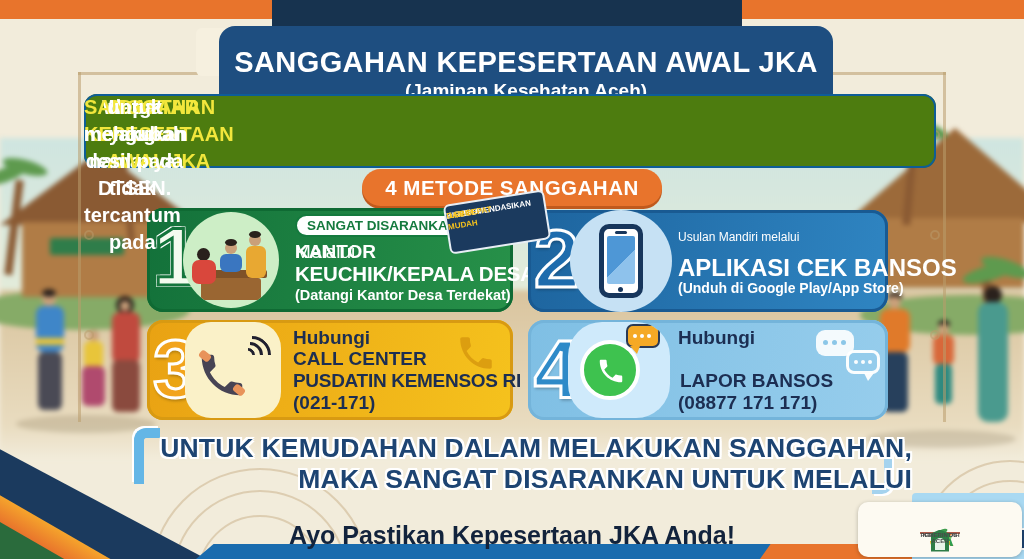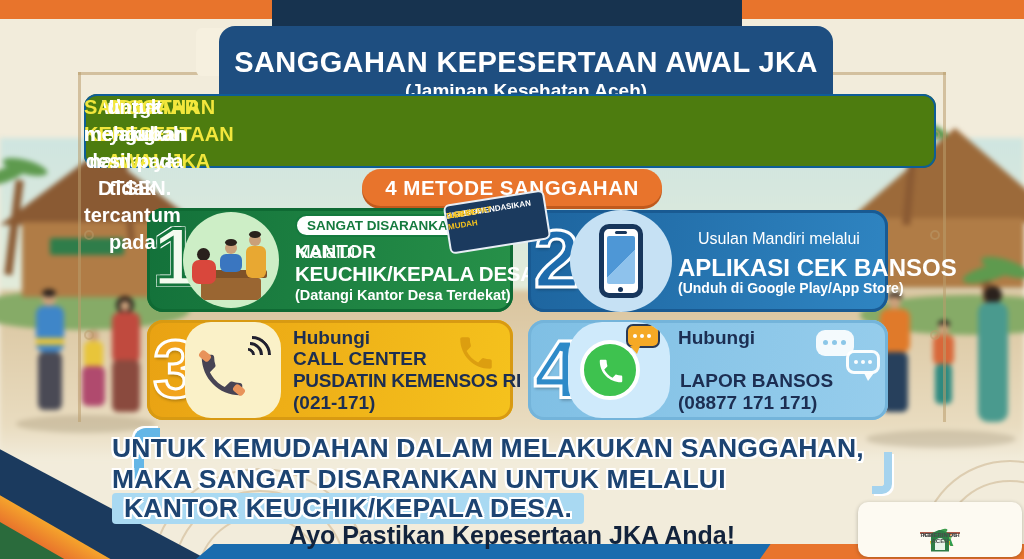--- a/index.html
+++ b/index.html
@@ -83,21 +83,21 @@
   .c4{left:40px;top:2px;width:102px;height:96px;background:#cfeafb;border-radius:34px;}
 
   .wtxt{color:#fff;} .dtxt{color:#1c2e52;}
   .badge-rec{left:148px;top:6px;background:#fff;border:2px solid #157a3e;border-radius:14px;
     color:#157a3e;font-weight:bold;font-size:13.5px;padding:2px 10px;white-space:nowrap;}
   .mline{white-space:nowrap;font-weight:bold;}
   .m1 .l1{left:148px;top:33px;font-size:19px;font-weight:normal;}
   .m1 .l1 b{position:static;}
   .m1 .l2{left:148px;top:54px;font-size:20.5px;letter-spacing:-.2px;}
   .m1 .l3{left:148px;top:79px;font-size:14.5px;}
-  .m2 .l1{left:150px;top:20px;font-size:16px;font-weight:normal;margin-left:20px;}
+  .m2 .l1{left:150px;top:20px;font-size:12px;font-weight:normal;}
   .m2 .l2{left:150px;top:44px;font-size:24px;}
   .m2 .l3{left:150px;top:70px;font-size:14px;}
   .m34l{left:146px;white-space:nowrap;font-weight:bold;color:#1c2e52;}
   .m3 .la{top:7px;font-size:19px;}
   .m3 .lb{top:28px;font-size:19px;}
   .m3 .lc{top:50px;font-size:19px;letter-spacing:-.3px;}
   .m3 .ld{top:72px;font-size:19px;}
   .m4 .la{top:7px;font-size:19px;left:150px;}
   .m4 .lb{top:28px;font-size:19px;left:150px;}
   .m4 .lc{top:50px;font-size:19px;left:152px;}
@@ -123,21 +123,21 @@
   .wa-bubble i{top:8px;width:4px;height:4px;background:#fff;border-radius:50%;}
   .wa-tail{left:62px;top:24px;width:0;height:0;border-left:7px solid transparent;border-right:3px solid transparent;border-top:8px solid #f5a925;background:none;}
   .wm-b1{right:34px;top:10px;width:38px;height:26px;background:rgba(255,255,255,.9);border-radius:9px;}
   .wm-b1 i{top:10px;width:5px;height:5px;background:#8cc7e8;border-radius:50%;}
   .wm-b2{right:8px;top:30px;width:34px;height:24px;border:3px solid rgba(255,255,255,.95);border-radius:8px;background:none;}
   .wm-b2 i{top:7px;width:4px;height:4px;background:rgba(255,255,255,.95);border-radius:50%;}
   .wm-tail{right:14px;top:53px;width:0;height:0;border-left:4px solid transparent;border-right:6px solid transparent;border-top:8px solid rgba(255,255,255,.95);background:none;}
 
   
   .ow{text-shadow:-2px -2px 0 #fff,2px -2px 0 #fff,-2px 2px 0 #fff,2px 2px 0 #fff,-2px 0 0 #fff,2px 0 0 #fff,0 -2px 0 #fff,0 2px 0 #fff;}
-  .ft{left:112px;width:800px;text-align:left;color:#1d4472;font-weight:bold;z-index:5;letter-spacing:.2px;}
+  .ft{left:112px;width:800px;text-align:right;color:#1d4472;font-weight:bold;z-index:5;letter-spacing:.2px;}
   .ft1{top:433px;font-size:26.5px;}
   .ft2{top:464px;font-size:26.5px;}
   .ft3{top:493px;font-size:26.5px;}
   .hl{position:static;background:#a9d9f2;padding:0 12px;border-radius:4px;}
   .cta{left:112px;top:521px;width:800px;text-align:center;color:#12233c;font-weight:bold;font-size:25px;z-index:5;}
   .qb-l{left:134px;top:428px;width:26px;height:56px;border-left:10px solid #64b6e6;border-top:10px solid #64b6e6;
     border-top-left-radius:12px;z-index:4;filter:drop-shadow(-2px -2px 0 #fff);}
   .qb-r{left:872px;top:452px;width:20px;height:42px;border-right:8px solid #a5d3ee;border-bottom:8px solid #a5d3ee;
     border-bottom-right-radius:10px;z-index:4;filter:drop-shadow(2px 2px 0 #fff);}
 

